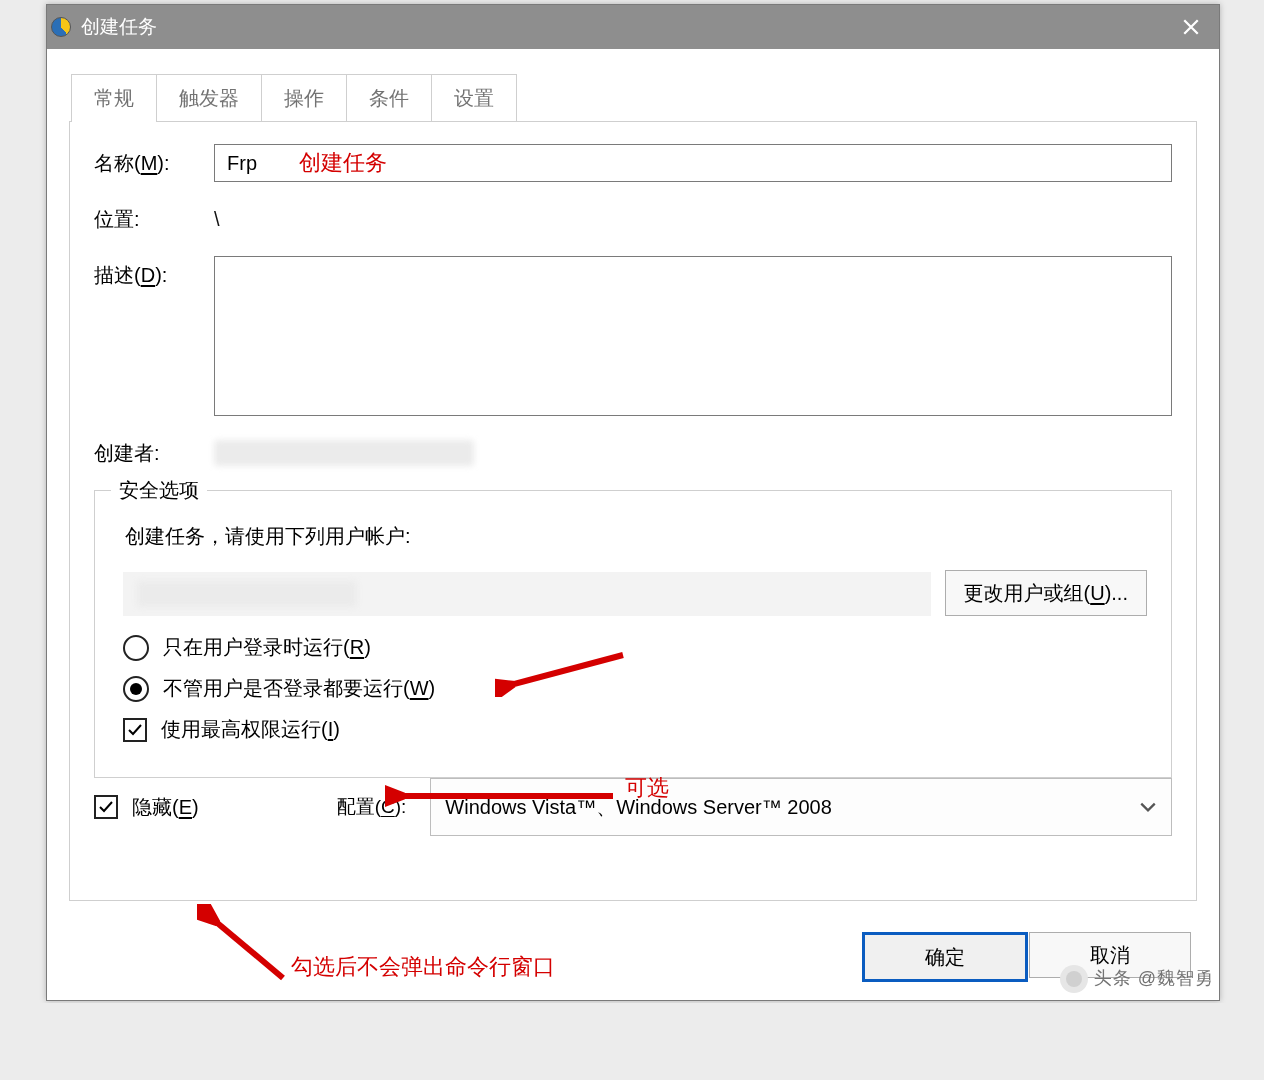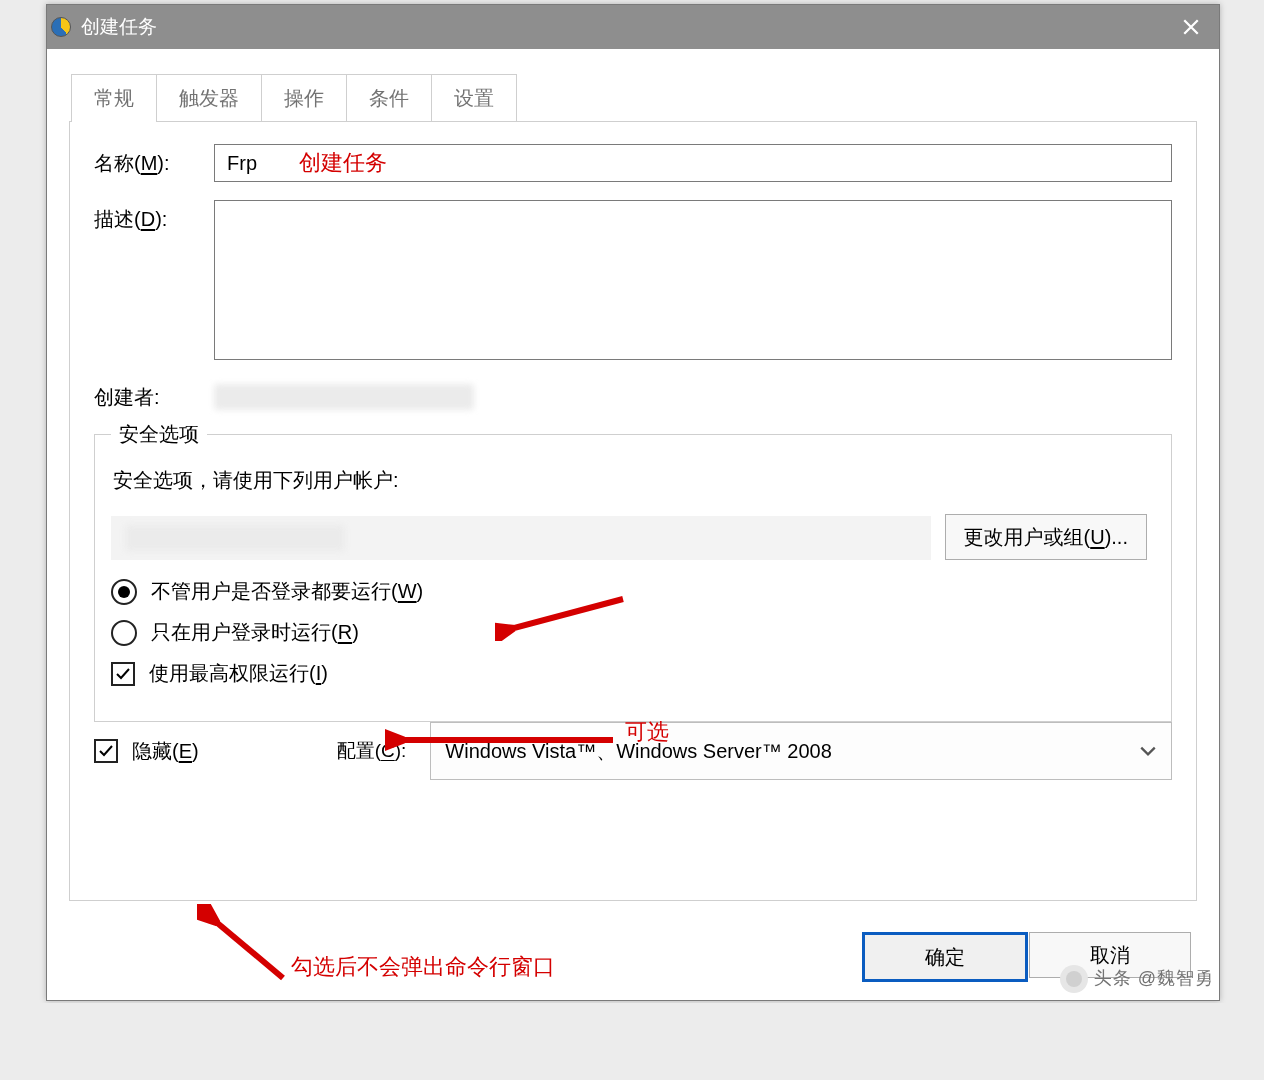--- a/index.html
+++ b/index.html
@@ -52,21 +52,21 @@
   .lbl{width:120px;padding-top:6px;font-size:20px}
   .underline{text-decoration:underline;text-underline-offset:3px}
   .field{flex:1}
   .textbox{width:100%;height:38px;border:1px solid var(--field-border);background:#fff;
            box-sizing:border-box;padding:4px 10px;font-size:20px;display:flex;align-items:center;gap:10px;}
   .textbox input{border:none;outline:none;font-size:20px;width:60px;background:transparent}
   .textarea{width:100%;height:160px;border:1px solid var(--field-border);background:#fff;box-sizing:border-box}
   .readonly{height:38px;display:flex;align-items:center;font-size:20px;color:#111;background:#fff}
   .blurred{display:inline-block;width:260px;height:26px;background:#ebebeb;filter:blur(3px);border-radius:4px}
   
-  .fieldset{position:relative;border:1px solid var(--panel-border);margin-top:8px;padding:26px 24px 20px 16px}
+  .fieldset{position:relative;border:1px solid var(--panel-border);margin-top:8px;padding:26px 24px 20px 28px}
   .legend{position:absolute;left:16px;top:-14px;background:#fff;padding:0 8px;font-size:20px}
   .text-line{font-size:20px;margin:6px 0 20px 2px}
   .user-box{height:44px;background:#f3f3f3;border:none;display:flex;align-items:center;padding:0 14px}
   .user-row{display:flex;gap:14px;align-items:flex-end;margin-bottom:18px}
   .user-row .user-box{flex:1}
   .btn{background:var(--button-bg);border:1px solid var(--button-border);height:44px;padding:0 18px;
        font-size:20px;display:flex;align-items:center;white-space:nowrap}
   
   .opt{display:flex;align-items:center;gap:14px;font-size:20px;margin:14px 0}
   .radio{width:22px;height:22px;border:2px solid #222;border-radius:50%;display:inline-flex;align-items:center;justify-content:center}
@@ -121,56 +121,62 @@
         <div class="row">
           <div class="lbl">名称(<span class="underline">M</span>):</div>
           <div class="field">
             <div class="textbox">
               <input value="Frp" style="">
               <span class="anno" style="position:static;pointer-events:none">创建任务</span>
             </div>
           </div>
         </div>
 
+        <div class="row">
+          <div class="lbl">位置:</div>
+          <div class="field">
+              <div class="readonly">\</div>
+            </div>
+        </div>
 
         <div class="row">
           <div class="lbl">描述(<span class="underline">D</span>):</div>
           <div class="field">
               <div class="textarea"></div>
             </div>
         </div>
 
         <div class="row">
           <div class="lbl">创建者:</div>
           <div class="field">
               <div class="readonly">
                 <span class="blurred"></span>
               </div>
             </div>
         </div>
 
         <div class="fieldset">
           <div class="legend">安全选项</div>
-          <div class="text-line">安全选项，请使用下列用户帐户:</div>
+          <div class="text-line">创建任务，请使用下列用户帐户:</div>
 
           <div class="user-row">
             <div class="user-box">
                 <span class="blurred" style="width:220px"></span>
               </div>
             <div class="btn">更改用户或组(<span class="underline">U</span>)...</div>
           </div>
 
           <div class="opt">
+            <span class="radio"></span>
+            <span>只在用户登录时运行(<span class="underline">R</span>)</span>
+          </div>
+
+          <div class="opt">
             <span class="radio checked"></span>
             <span>不管用户是否登录都要运行(<span class="underline">W</span>)</span>
-          </div>
-
-          <div class="opt">
-            <span class="radio"></span>
-            <span>只在用户登录时运行(<span class="underline">R</span>)</span>
           </div>
 
 
           <div class="opt">
             <span class="check checked">
               <svg viewBox="0 0 16 16">
                   <path d="M2 8 L6 12 L14 3" stroke="#000" stroke-width="2" fill="none"></path>
                 </svg>
             </span>
             <span>使用最高权限运行(<span class="underline">I</span>)</span>

